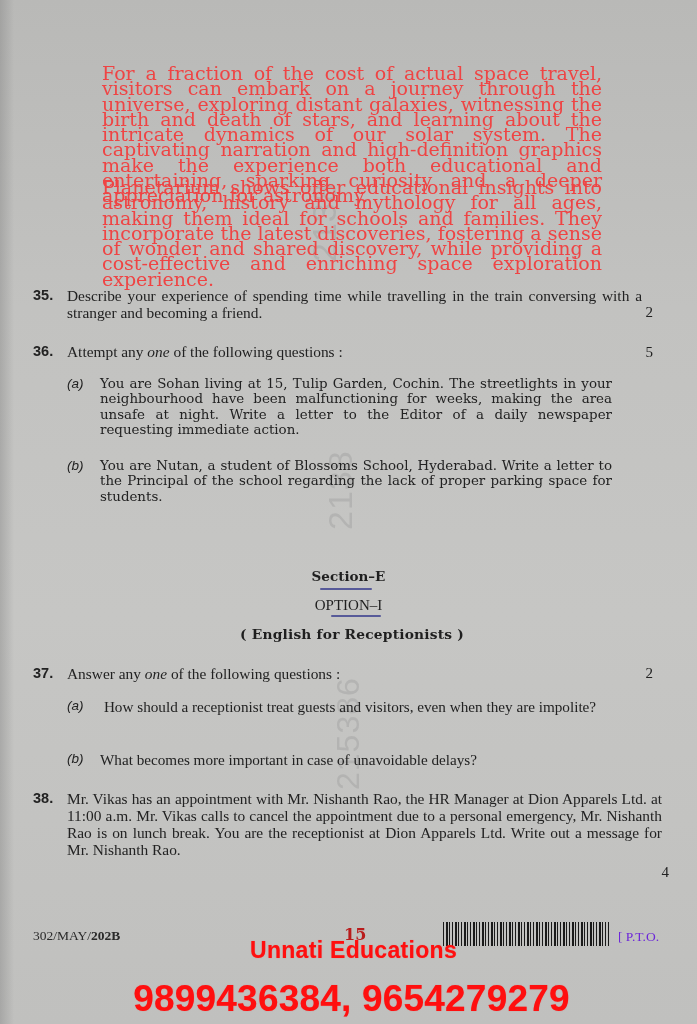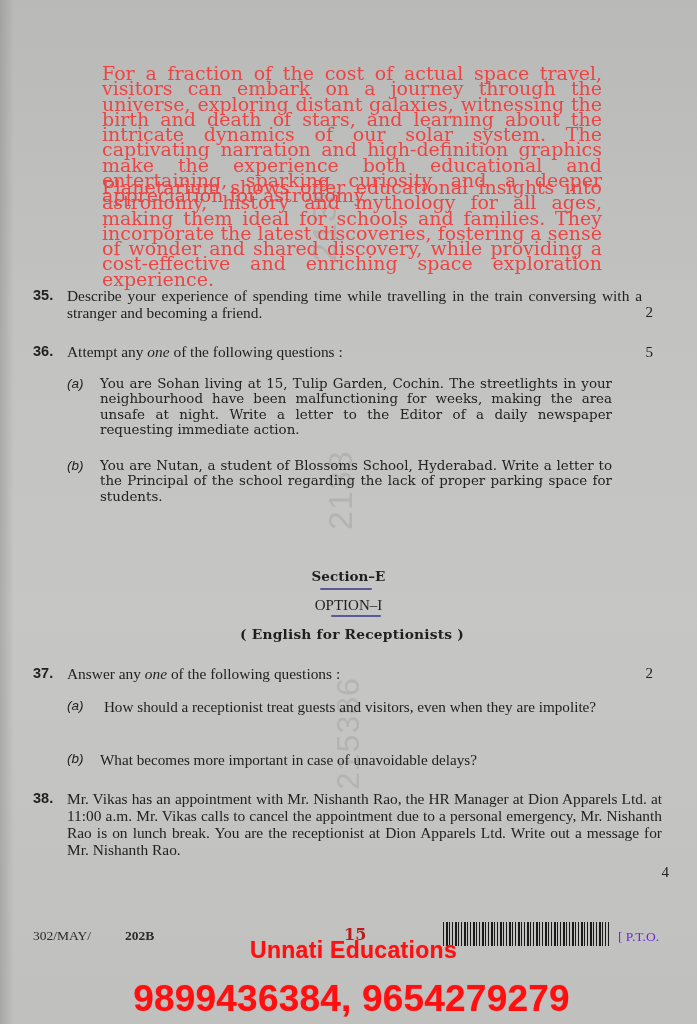--- a/index.html
+++ b/index.html
@@ -70,21 +70,21 @@
     position: absolute;
     font-family: "Liberation Sans", sans-serif; font-size: 34px; letter-spacing: 1px;
     color: rgba(150,150,150,0.35);
     transform: rotate(-90deg); transform-origin: left top;
     white-space: nowrap;
   }
   .footer-code {
     position: absolute; left: 33px; top: 928px;
     font-family: "Liberation Serif", serif; font-size: 13.5px; color: #2a2a2a;
   }
-  .footer-code b { font-weight: bold; margin-left: 34px; }
+  .footer-code b { font-weight: bold; }
   .footer-page {
     position: absolute; left: 344px; top: 925px;
     font-family: "DejaVu Serif", serif; font-weight: bold; font-size: 16px; color: #b91c1c;
   }
   .barcode {
     position: absolute; left: 443px; top: 922px; width: 166px; height: 24px;
     background: repeating-linear-gradient(90deg,
       #1a1a1a 0px, #1a1a1a 1px, transparent 1px, transparent 3px,
       #1a1a1a 3px, #1a1a1a 5px, transparent 5px, transparent 6px,
       #1a1a1a 6px, #1a1a1a 7px, transparent 7px, transparent 9px);

